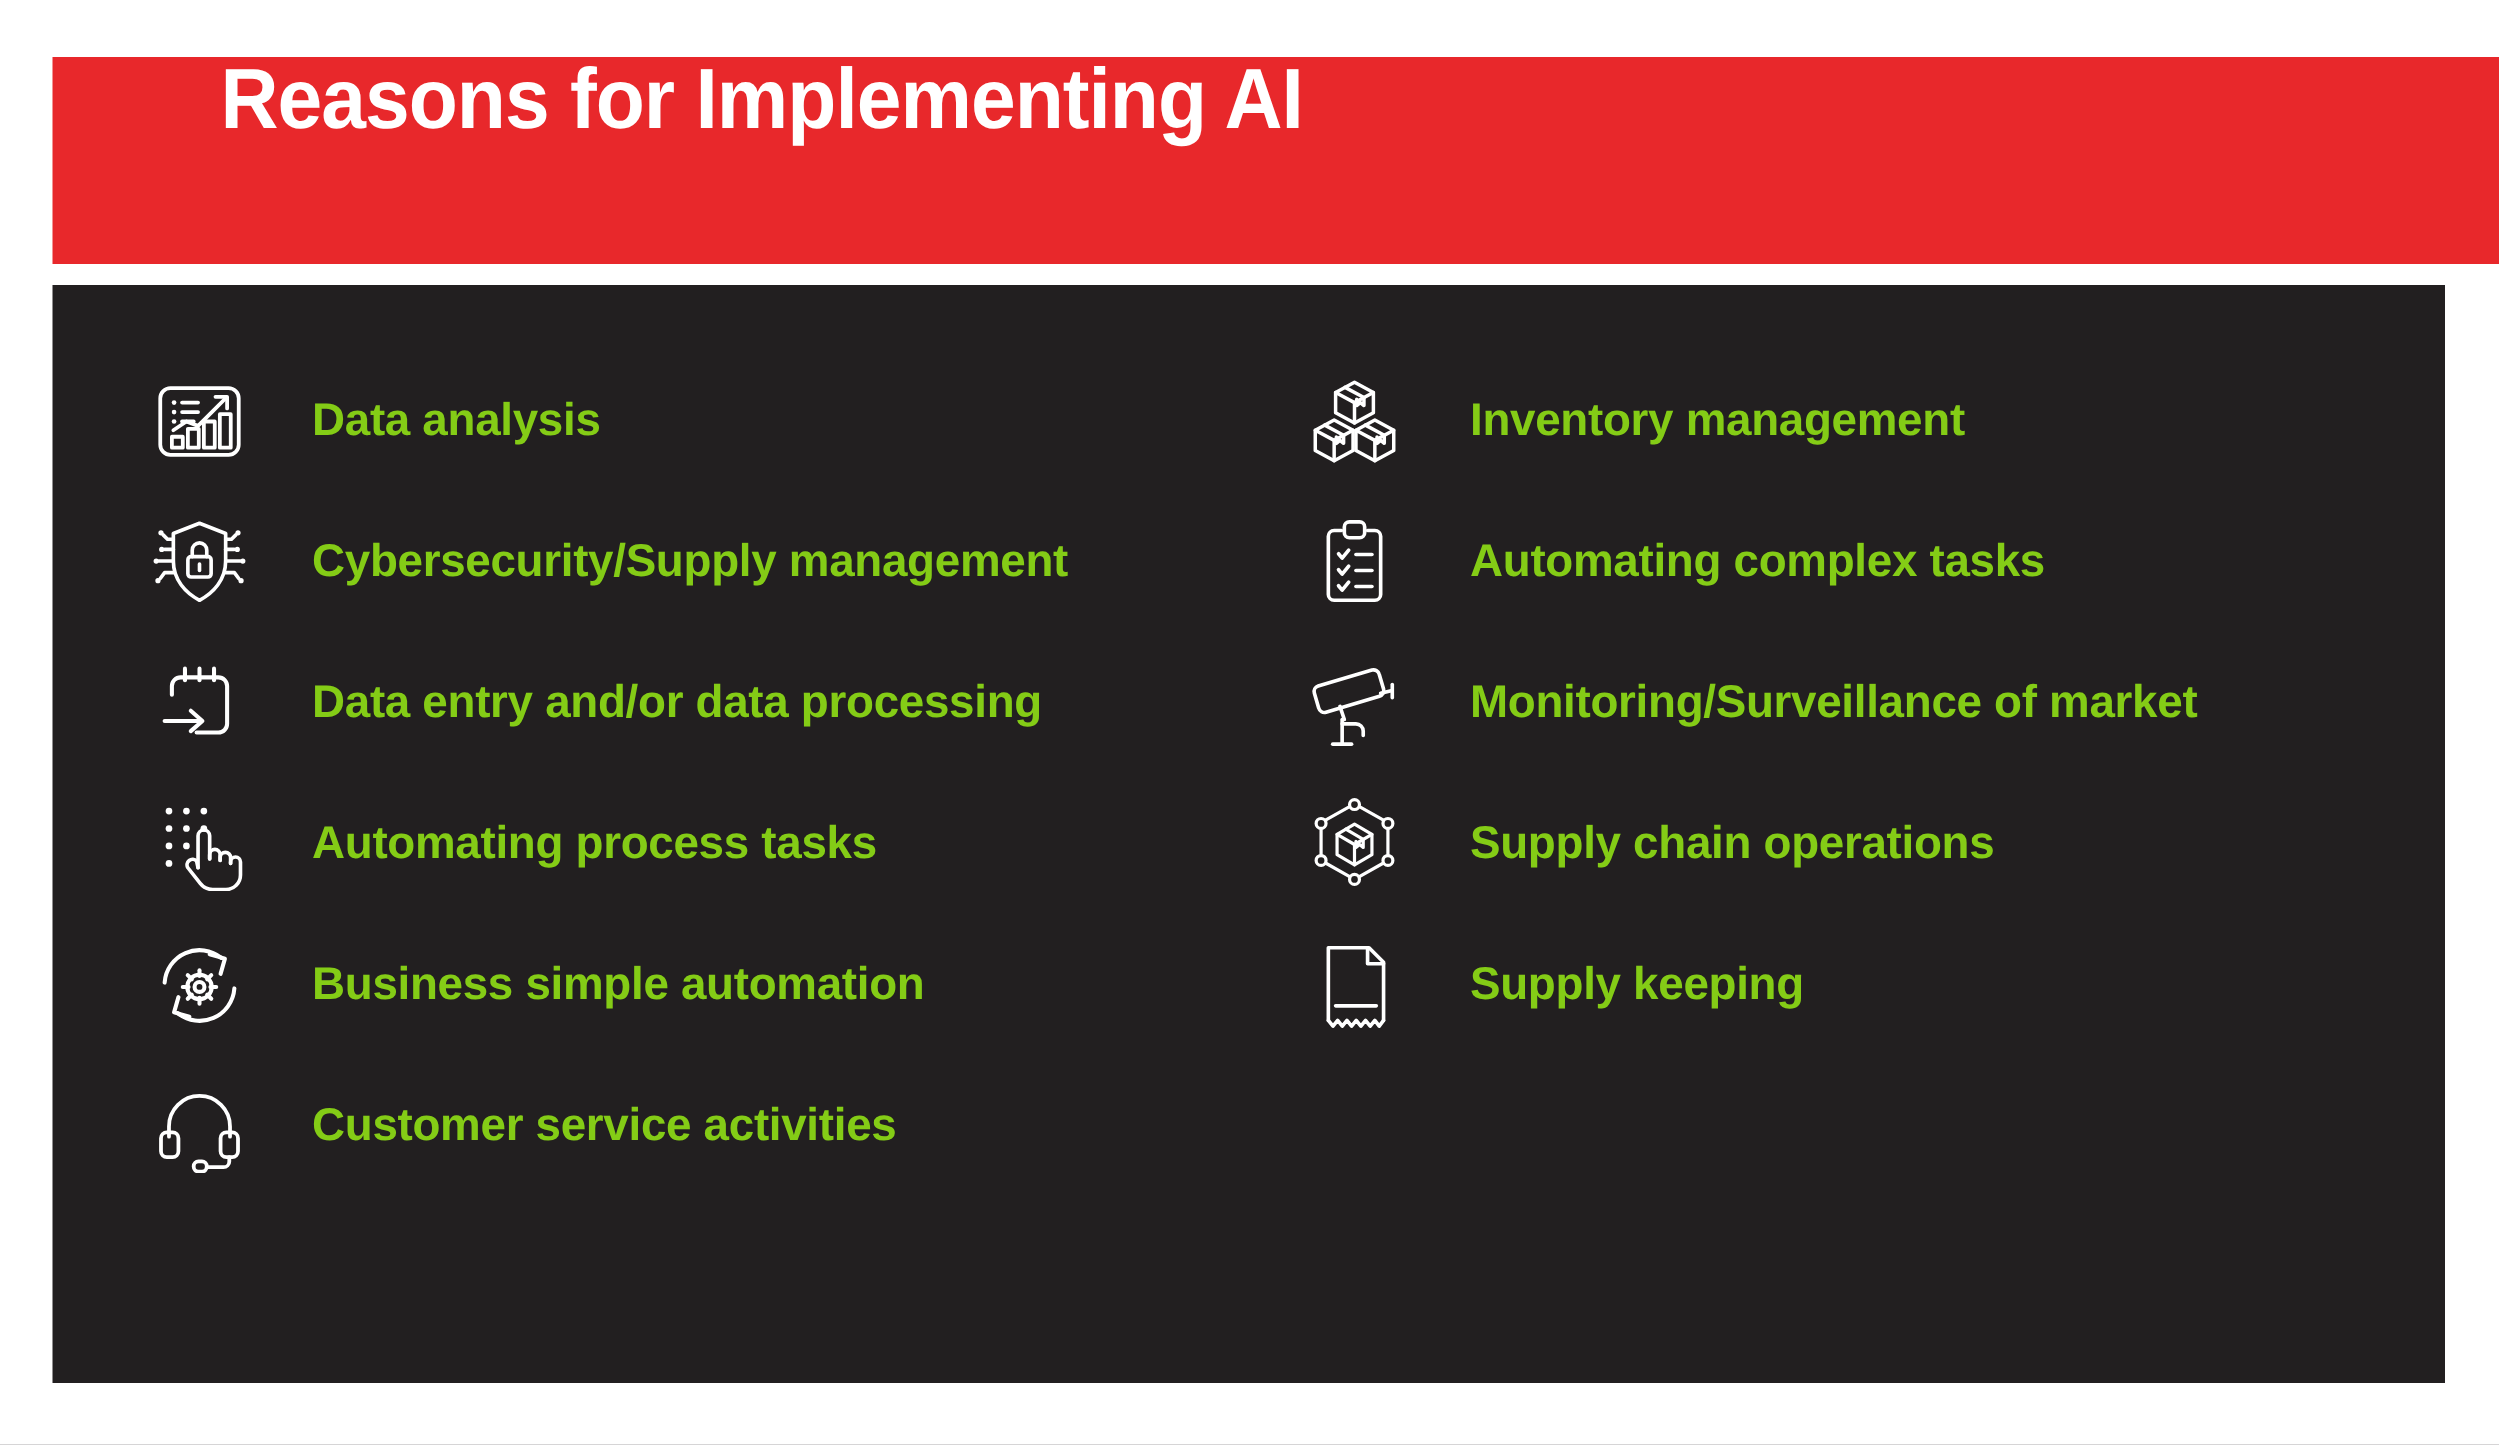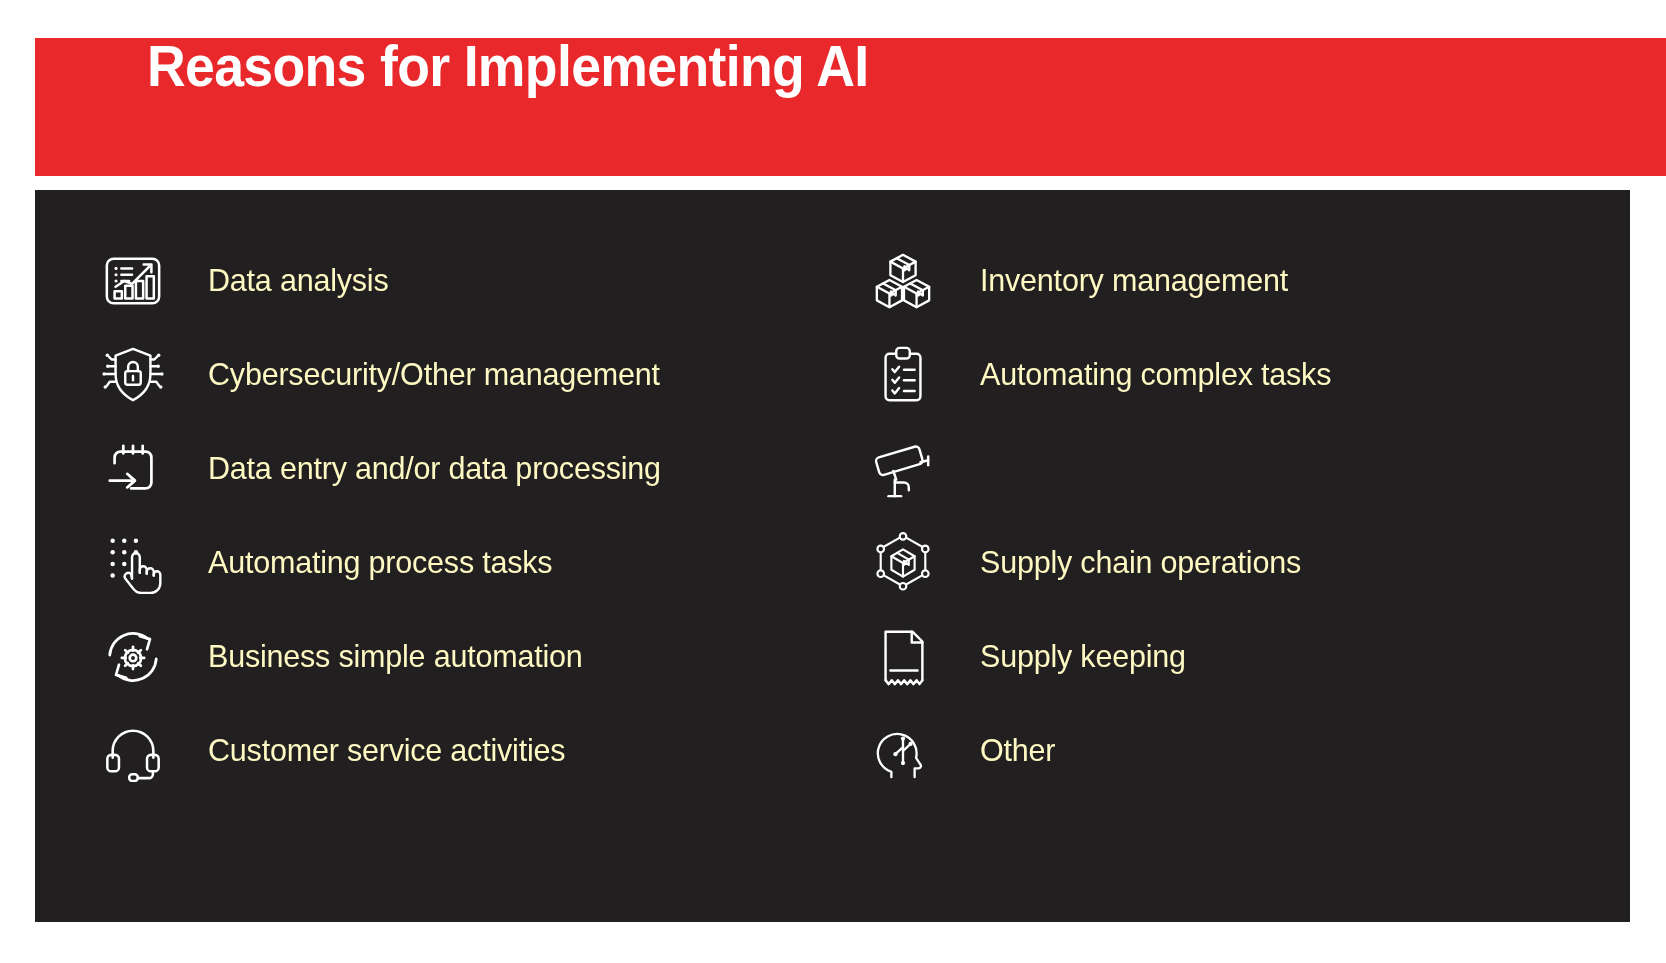--- a/index.html
+++ b/index.html
@@ -76,23 +76,23 @@
     display: flex;
     align-items: center;
     justify-content: center;
   }
   .icon-box svg {
     width: 62px;
     height: 62px;
     display: block;
   }
   .item-label {
-    color: #fef9c3;
+    color: #84cc16;
     font-family: "Liberation Sans", sans-serif;
-    font-weight: normal;
+    font-weight: bold;
     font-size: 30.5px;
     letter-spacing: -0.2px;
     line-height: 1.1;
     white-space: nowrap;
     margin-left: 32px;
   }
   .col-right .item-label { margin-left: 34px; }
 </style>
 </head>
 <body>
@@ -175,21 +175,21 @@
                 <circle cx="58" cy="23" r="1.8" fill="#ffffff" stroke="none"></circle>
               <line x1="50" y1="31" x2="60" y2="31"></line>
                 <circle cx="61.8" cy="31" r="1.8" fill="#ffffff" stroke="none"></circle>
               <path d="M50 39 L56 39 L59 43"></path>
                 <circle cx="60.6" cy="44.5" r="1.8" fill="#ffffff" stroke="none"></circle>
               <path d="M50 16 L54 16 L57 13"></path>
                 <circle cx="58.5" cy="11.6" r="1.8" fill="#ffffff" stroke="none"></circle>
             </g>
           </svg>
         </div>
-        <div class="item-label">Cybersecurity/Other management</div>
+        <div class="item-label">Cybersecurity/Supply management</div>
       </div>
 
       <div class="item col-right">
         <div class="icon-box">
           <svg viewBox="0 0 64 64" fill="none" stroke="#ffffff" stroke-width="2.5" stroke-linecap="round" stroke-linejoin="round">
             <path d="M23 10 H18 a4 4 0 0 0 -4 4 V54 a4 4 0 0 0 4 4 H46 a4 4 0 0 0 4 -4 V14 a4 4 0 0 0 -4 -4 H41"></path>
             <rect x="25" y="4" width="14" height="11" rx="3.5"></rect>
             <polyline points="21,26 23.5,29 28,23.5"></polyline>
             <line x1="33" y1="26.5" x2="44" y2="26.5"></line>
             <polyline points="21,37 23.5,40 28,34.5"></polyline>
@@ -220,20 +220,21 @@
           <svg viewBox="0 0 64 64" fill="none" stroke="#ffffff" stroke-width="2.5" stroke-linecap="round" stroke-linejoin="round">
             <path d="M7 20 L44 9 a4 4 0 0 1 5 2.8 L52 22 a4 4 0 0 1 -2.8 5 L12.4 38 a4 4 0 0 1 -5 -2.8 L4.4 25 A4 4 0 0 1 7 20 Z"></path>
             <line x1="50" y1="25" x2="58" y2="23"></line>
             <line x1="58" y1="19" x2="58" y2="28"></line>
             <path d="M22 34 L25 43"></path>
             <line x1="23.5" y1="43" x2="23.5" y2="60"></line>
             <path d="M23.5 46 H33 a5 5 0 0 1 5 5 V54"></path>
             <line x1="17" y1="60" x2="30" y2="60"></line>
           </svg>
         </div>
+        <div class="item-label">Monitoring/Surveillance of market</div>
       </div>
 
       <div class="item col-left">
         <div class="icon-box">
           <svg viewBox="0 0 64 64" fill="none" stroke="#ffffff" stroke-width="2.5" stroke-linecap="round" stroke-linejoin="round">
             <g fill="#ffffff" stroke="none">
               <circle cx="11" cy="9" r="2.3"></circle>
                 <circle cx="23" cy="9" r="2.3"></circle>
                 <circle cx="35" cy="9" r="2.3"></circle>
               <circle cx="11" cy="21" r="2.3"></circle>
@@ -313,31 +314,16 @@
             <path d="M11 39 V32 a21 21 0 0 1 42 0 V39"></path>
             <rect x="5.5" y="36" width="12" height="17" rx="4"></rect>
             <rect x="46.5" y="36" width="12" height="17" rx="4"></rect>
             <path d="M52.5 53 V56 a4 4 0 0 1 -4 4 H37"></path>
             <rect x="28" y="56" width="9" height="7" rx="3.3"></rect>
           </svg>
         </div>
         <div class="item-label">Customer service activities</div>
       </div>
 
-      <div class="item col-right">
-        <div class="icon-box">
-          <svg viewBox="0 0 64 64" fill="none" stroke="#ffffff" stroke-width="2.4" stroke-linecap="round" stroke-linejoin="round">
-            <path d="M44 59 V50 h4 a2.5 2.5 0 0 0 2 -4 l-4.5 -7 A20 20 0 1 0 20 53.5 V59"></path>
-            <line x1="32" y1="21" x2="32" y2="43"></line>
-            <circle cx="32" cy="44.5" r="2.2" fill="#ffffff" stroke="none"></circle>
-            <path d="M32 28 L25.5 34"></path>
-            <circle cx="24.2" cy="35.3" r="2.2" fill="#ffffff" stroke="none"></circle>
-            <path d="M32 32 L38.5 26"></path>
-            <circle cx="39.8" cy="24.7" r="2.2" fill="#ffffff" stroke="none"></circle>
-            <circle cx="32" cy="19.2" r="2.2" fill="#ffffff" stroke="none"></circle>
-          </svg>
-        </div>
-        <div class="item-label">Other</div>
-      </div>
 
     </div>
   </div>
 </div>
 
 </body></html>

